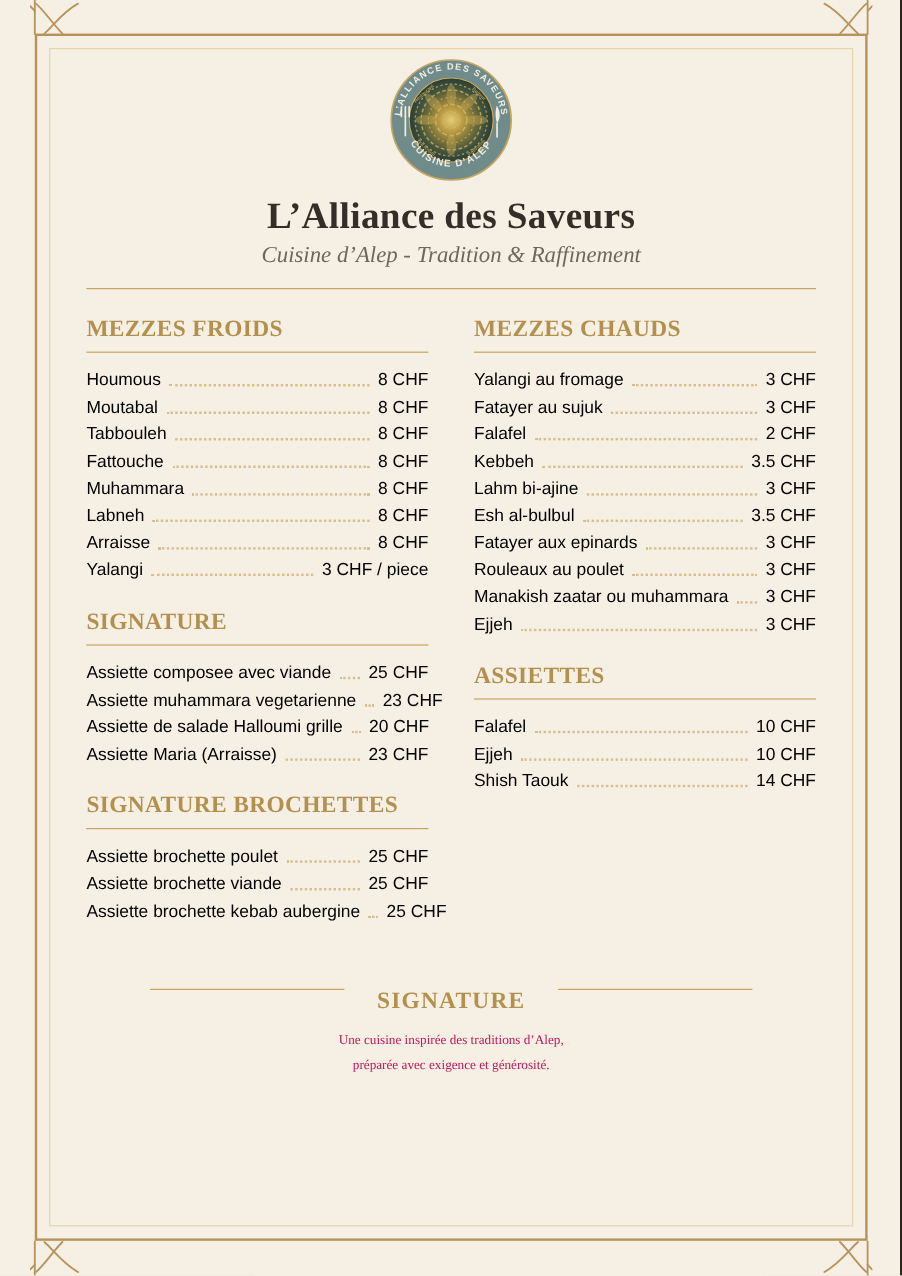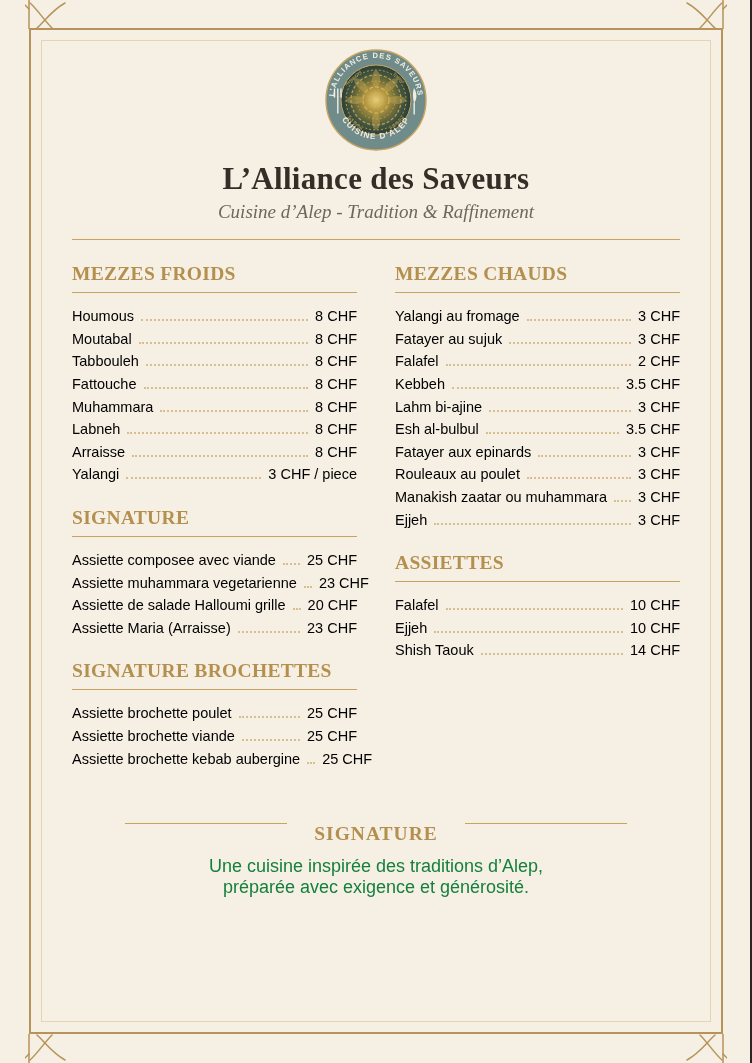--- a/index.html
+++ b/index.html
@@ -58,22 +58,22 @@
   .item-price { white-space:nowrap; }
 
   .signature { margin-top:32px; text-align:center; }
   .sig-head { display:flex; align-items:flex-start; justify-content:center; gap:27px; }
   .sig-line { width:162px; border-top:1.5px solid #c7a360; height:0; }
   .sig-title {
     margin:0; font-family:"Liberation Serif", serif; font-weight:700;
     font-size:19.5px; color:#b4904e; letter-spacing:1px;
   }
   .sig-text {
-    margin:0; font-family:Liberation Sans, sans-serif;
-    font-size:18px; color:#15803d; line-height:21px;
+    margin:0; font-family:Liberation Serif, serif;
+    font-size:11px; color:#be185d; line-height:21px;
   }
   .sig-text.first { margin-top:11px; }
 </style>
 </head>
 <body>
 
 <div class="page">
 
   <div class="frame-outer"></div>
   <div class="frame-inner"></div>

